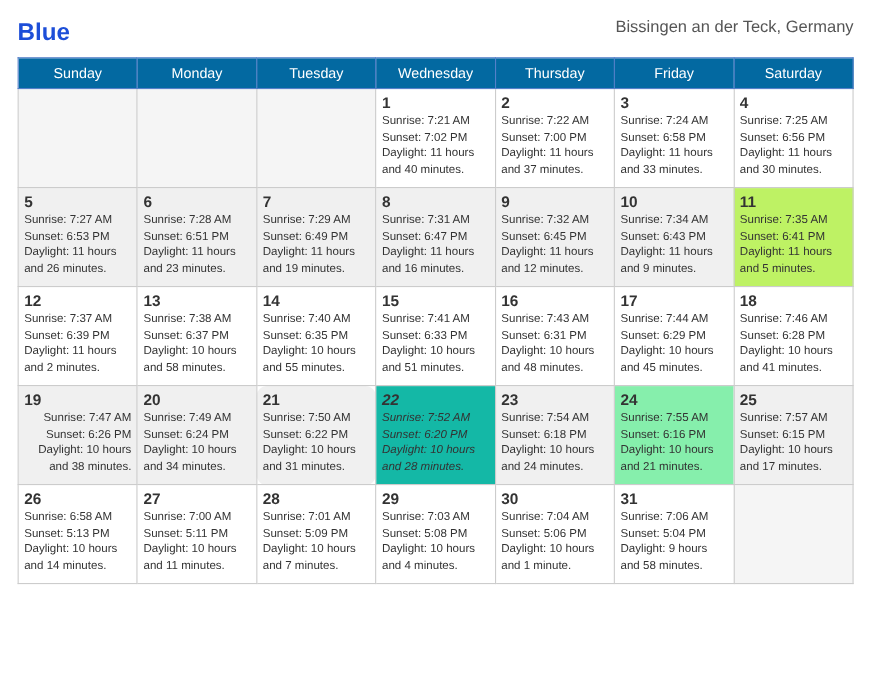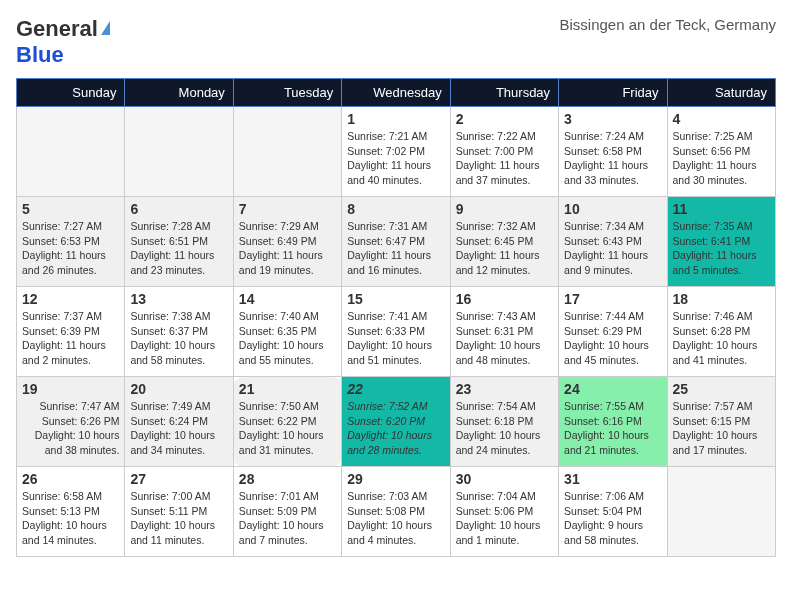--- a/index.html
+++ b/index.html
@@ -36,24 +36,24 @@
     .location {
       font-size: 15px;
       color: #555;
     }
     .calendar {
       width: 100%;
       border-collapse: collapse;
       font-size: 11px;
     }
     .calendar th {
-      background: #0f172a;
+      background: #0369a1;
       color: #fff;
       padding: 6px 8px;
-      text-align: right;
+      text-align: center;
       font-size: 13px;
       font-weight: normal;
       border: 1px solid #5580c9;
     }
     .calendar td {
       border: 1px solid #ccc;
       vertical-align: top;
       padding: 4px 5px;
       width: 108px;
       min-height: 80px;
@@ -77,24 +77,20 @@
     }
     .row-shaded td {
       background: #f0f0f0;
     }
   </style>
 </head>
 <body>
 
 <div class="header">
   <div class="logo">
-    <div class="logo-line">
-      <span style="font-size:22px;font-weight:bold;color:#333;">General</span>
-      <span style="display:inline-block;width:0;height:0;border-left:9px solid transparent;border-bottom:14px solid #4a90d9;margin-left:3px;margin-bottom:2px;"></span>
-    </div>
     <div>
       <span style="font-size:22px;font-weight:bold;color:#1d4ed8;">Blue</span>
     </div>
   </div>
   <div class="title-section">
     <div class="location">Bissingen an der Teck, Germany</div>
   </div>
 </div>
 
 <table class="calendar">
@@ -169,21 +165,21 @@
           <div class="day-info" style="white-space: pre-line;">Sunrise: 7:32 AM
 Sunset: 6:45 PM
 Daylight: 11 hours and 12 minutes.</div>
         </td>
         <td style="background: rgb(240, 240, 240);">
           <span class="day-number">10</span>
           <div class="day-info" style="white-space: pre-line;">Sunrise: 7:34 AM
 Sunset: 6:43 PM
 Daylight: 11 hours and 9 minutes.</div>
         </td>
-        <td style="background: #14b8a6;">
+        <td style="background: #bef264;">
           <span class="day-number">11</span>
           <div class="day-info" style="white-space: pre-line;">Sunrise: 7:35 AM
 Sunset: 6:41 PM
 Daylight: 11 hours and 5 minutes.</div>
         </td>
       </tr>
       <tr>
         <td>
           <span class="day-number">12</span>
           <div class="day-info" style="white-space: pre-line;">Sunrise: 7:37 AM

